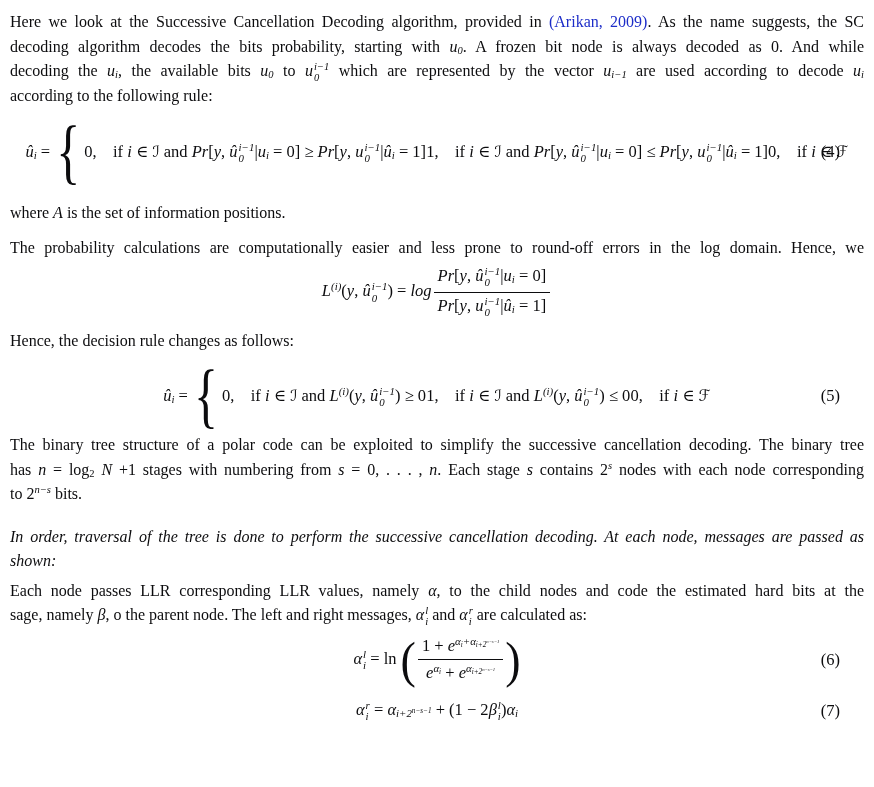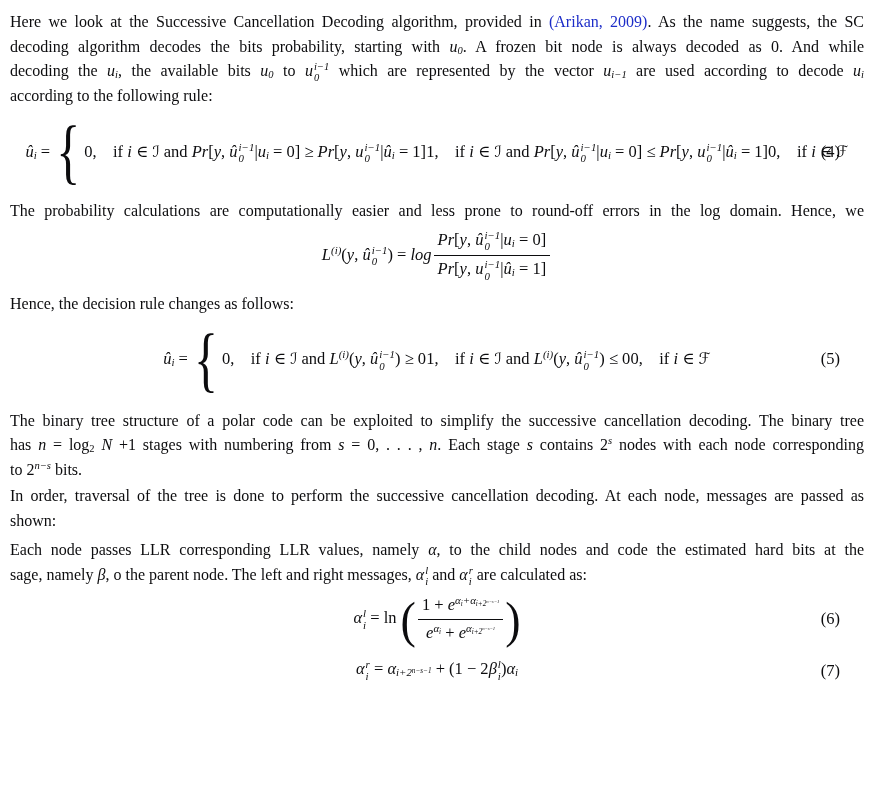--- a/index.html
+++ b/index.html
@@ -32,22 +32,22 @@
   .frac .num{display:block;border-bottom:1.2px solid currentColor;padding:0 4px 3px;line-height:1.25;}
   .frac .den{display:block;padding:3px 4px 0;line-height:1.25;}
   .bigp{font-size:46px;font-weight:300;vertical-align:middle;display:inline-block;
         transform:scaleY(1.12);line-height:0.9;}
   .eq4{margin-top:6px;}
   .where{margin-top:12px;}
   .p2{margin-top:10px;}
   .llr{margin-top:6px;}
   .hence{margin-top:10px;}
   .eq5{margin-top:5px;}
-  .p3{margin-top:12px;}
-  .p4{margin-top:2px;}
+  .p3{}
+  .p4{margin-top:18px;font-style:italic;}
   .p5{margin-top:5px;}
   .eq6{margin-top:8px;}
   .eq7{margin-top:16px;}
 </style>
 </head>
 <body style="background: rgb(255, 255, 255); color: rgb(12, 12, 14); --link: #1c2cc8;">
 
 <div class="page">
 
 
@@ -64,20 +64,23 @@
       <span class="brace">{</span>
       <span class="cases">
           <div class="cline"><span>0, if </span><span class="it">i</span><span> ∈ </span><span class="cal">ℐ</span><span> and </span><span class="it">Pr</span><span>[</span><span class="it">y</span><span>, </span><span class="it">û<span class="ss"><span class="ssup">i−1</span><span class="ssub">0</span></span></span><span>|</span><span class="it">u<sub>i</sub></span><span> = 0] ≥ </span><span class="it">Pr</span><span>[</span><span class="it">y</span><span>, </span><span class="it">u<span class="ss"><span class="ssup">i−1</span><span class="ssub">0</span></span></span><span>|</span><span class="it">û<sub>i</sub></span><span> = 1]</span></div>
           <div class="cline"><span>1, if </span><span class="it">i</span><span> ∈ </span><span class="cal">ℐ</span><span> and </span><span class="it">Pr</span><span>[</span><span class="it">y</span><span>, </span><span class="it">û<span class="ss"><span class="ssup">i−1</span><span class="ssub">0</span></span></span><span>|</span><span class="it">u<sub>i</sub></span><span> = 0] ≤ </span><span class="it">Pr</span><span>[</span><span class="it">y</span><span>, </span><span class="it">u<span class="ss"><span class="ssup">i−1</span><span class="ssub">0</span></span></span><span>|</span><span class="it">û<sub>i</sub></span><span> = 1]</span></div>
           <div class="cline"><span>0, if </span><span class="it">i</span><span> ∈ </span><span class="cal">ℱ</span></div>
         </span>
     </span>
     <span class="eqnum">(4)</span>
   </div>
 
+  <div class="para where">
+      <div class="line last"><span>where </span><span class="it">A</span><span> is the set of information positions.</span></div>
+    </div>
 
   <div class="para p2">
       <div class="line"><span>The probability calculations are computationally easier and less prone to round-off errors in the log domain. Hence, we</span></div>
     </div>
 
   <div class="eqrow llr">
     <span class="eqbody"><span class="it">L<sup>(i)</sup></span><span>(</span><span class="it">y</span><span>, </span><span class="it">û<span class="ss"><span class="ssup">i−1</span><span class="ssub">0</span></span></span><span>) = </span><span class="it">log</span><span class="frac"><span class="num"><span class="it">Pr</span><span>[</span><span class="it">y</span><span>, </span><span class="it">û<span class="ss"><span class="ssup">i−1</span><span class="ssub">0</span></span></span><span>|</span><span class="it">u<sub>i</sub></span><span> = 0]</span></span><span class="den"><span class="it">Pr</span><span>[</span><span class="it">y</span><span>, </span><span class="it">u<span class="ss"><span class="ssup">i−1</span><span class="ssub">0</span></span></span><span>|</span><span class="it">û<sub>i</sub></span><span> = 1]</span></span></span></span>
   </div>
 
   <div class="para hence">

